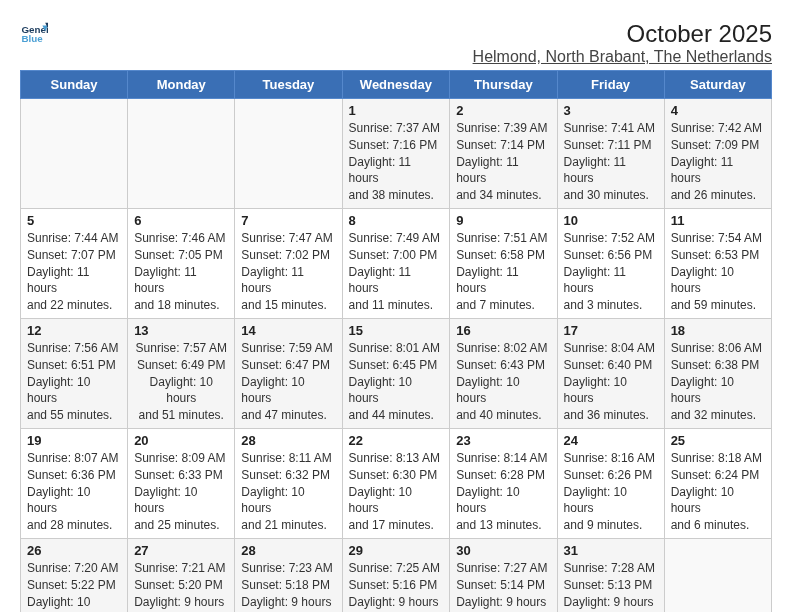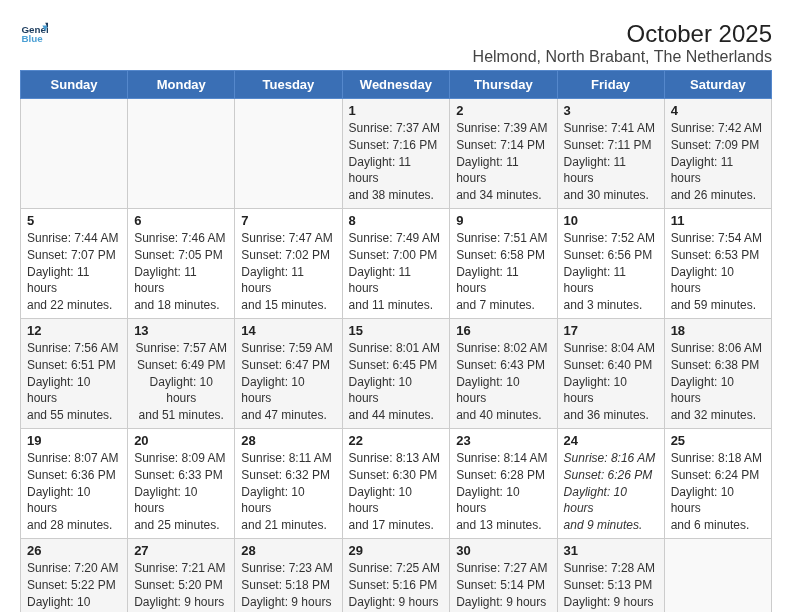--- a/index.html
+++ b/index.html
@@ -29,20 +29,21 @@
       text-align: right;
     }
     .month-title {
       font-size: 24px;
       color: #222;
       font-weight: normal;
     }
     .location-title {
       font-size: 16px;
       color: #444;
+      text-decoration: underline;
     }
     .calendar-table {
       width: 100%;
       border-collapse: collapse;
       border: 1px solid #ccc;
     }
     .calendar-table th {
       background-color: #3a6fb5;
       color: #fff;
       font-size: 13px;
@@ -281,21 +282,21 @@
           </td>
           <td>
             <span class="day-number">23</span>
             <div class="day-info" style="white-space: pre-line;">Sunrise: 8:14 AM
 Sunset: 6:28 PM
 Daylight: 10 hours
 and 13 minutes.</div>
           </td>
           <td>
             <span class="day-number">24</span>
-            <div class="day-info" style="white-space: pre-line; font-style: italic;">Sunrise: 8:16 AM
+            <div class="day-info" style="white-space: pre-line;">Sunrise: 8:16 AM
 Sunset: 6:26 PM
 Daylight: 10 hours
 and 9 minutes.</div>
           </td>
           <td>
             <span class="day-number">25</span>
             <div class="day-info" style="white-space: pre-line;">Sunrise: 8:18 AM
 Sunset: 6:24 PM
 Daylight: 10 hours
 and 6 minutes.</div>

